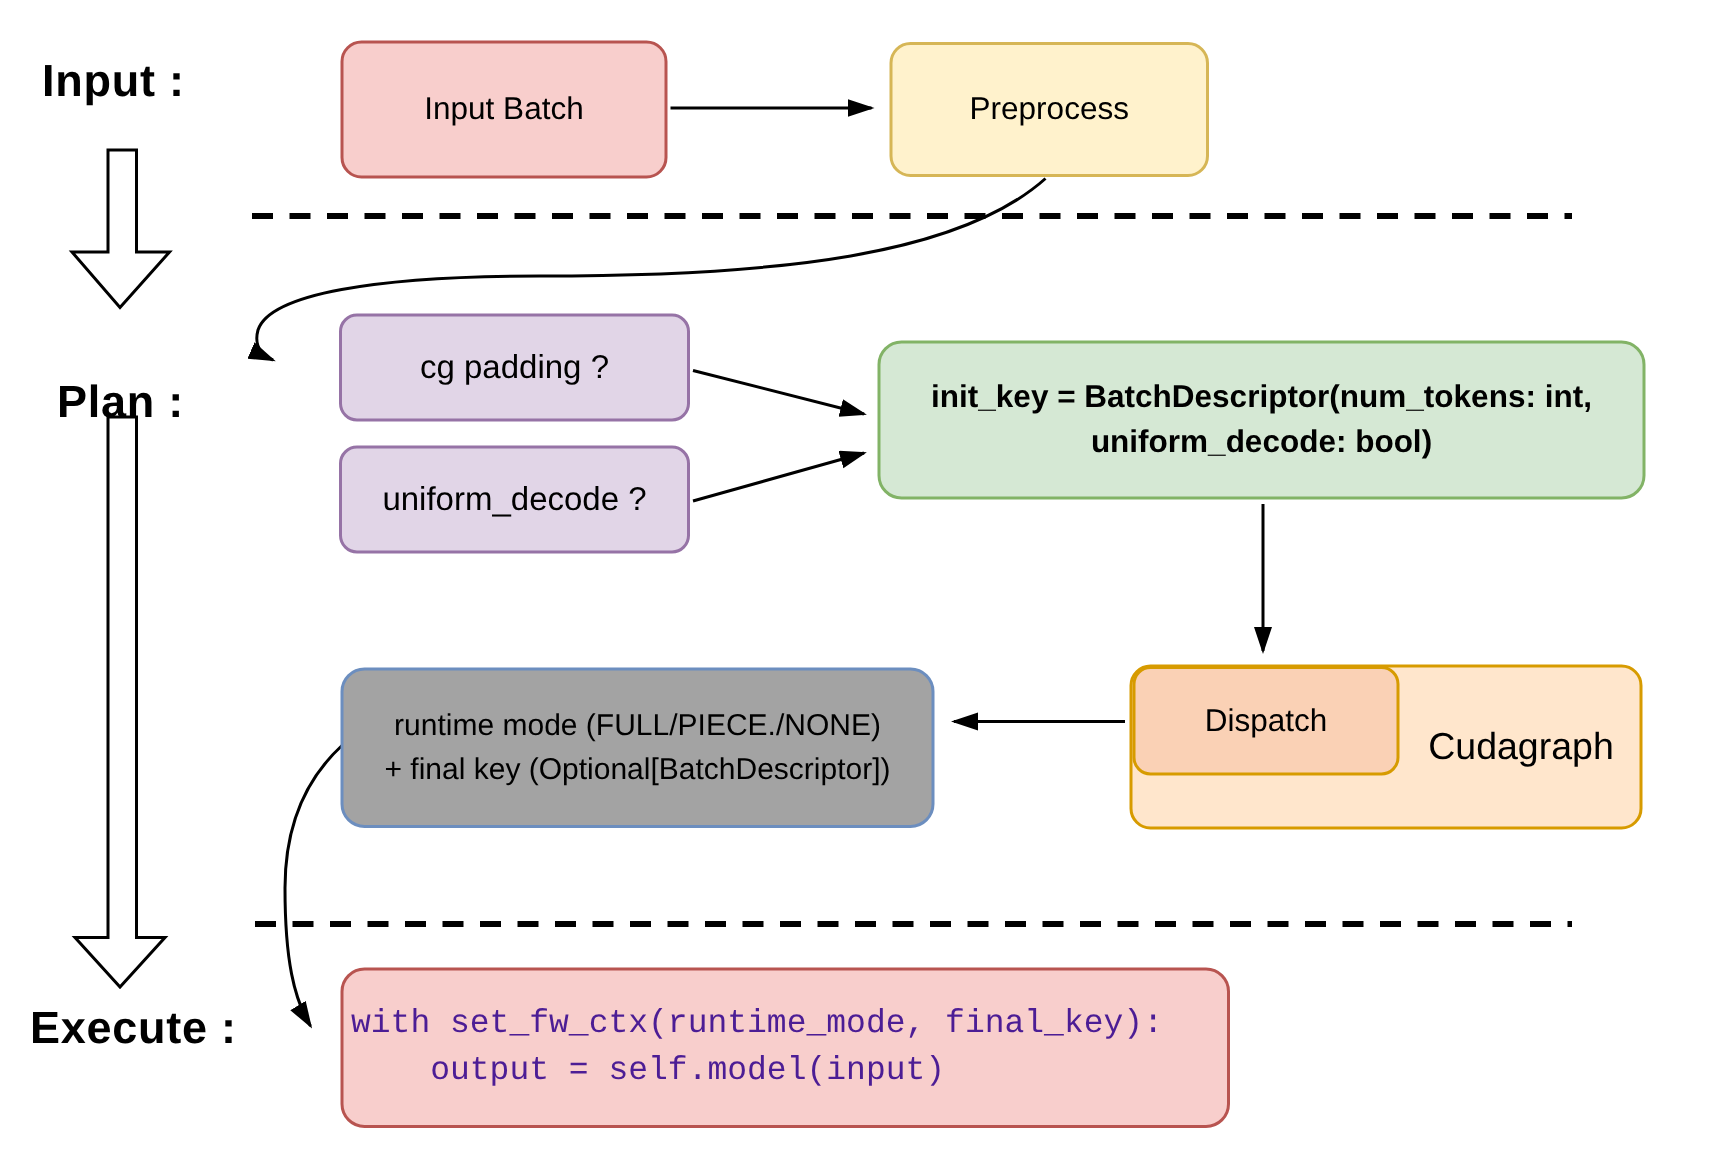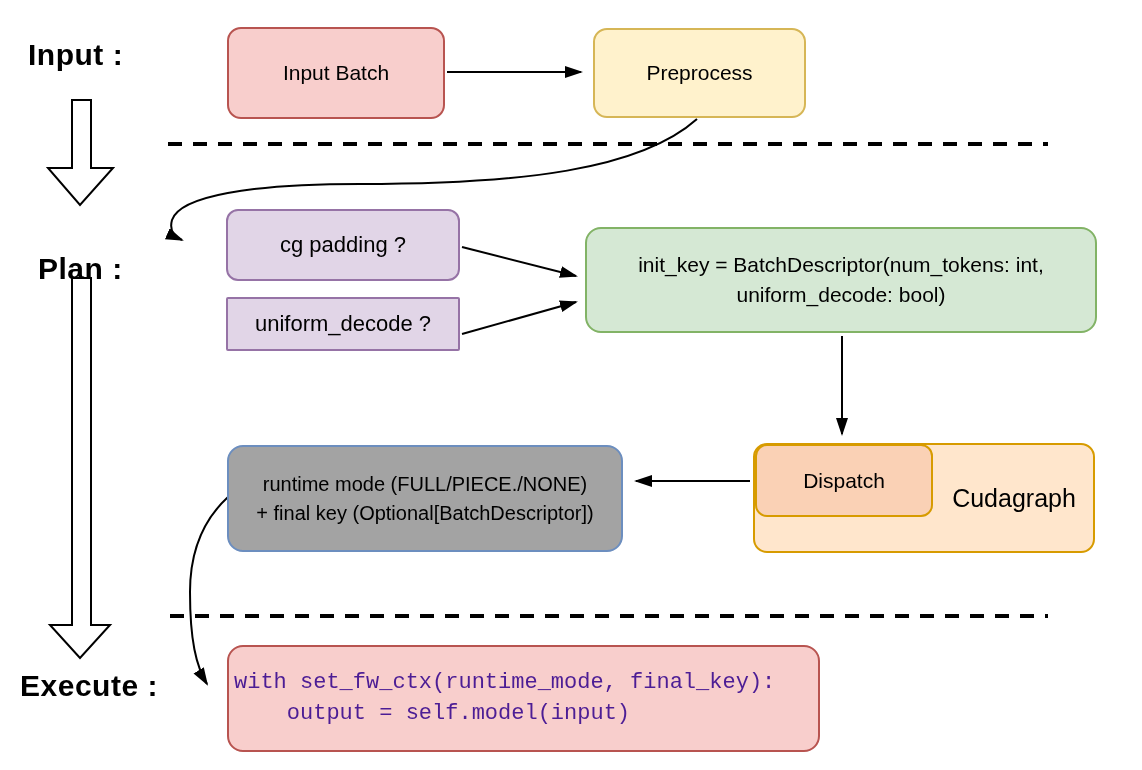--- a/index.html
+++ b/index.html
@@ -15,22 +15,22 @@
   }
   .section-label { position:absolute; z-index:2; font-weight:bold; font-size:30px; letter-spacing:0.5px; }
 
   #label-input   { left:28px;  top:38px; }
   #label-plan    { left:38px;  top:212px;margin-top:40px; }
   #label-execute { left:20px;  top:669px; }
 
   #input-batch    { left:227px; top:27px;  width:218px; height:92px;  border-radius:14px; background:#f8cecc; border-color:#b85450; font-size:21px; }
   #preprocess     { left:593px; top:28px;  width:213px; height:90px;  border-radius:14px; background:#fff2cc; border-color:#d6b656; font-size:21px; }
   #cg-padding     { left:226px; top:209px; width:234px; height:72px;  border-radius:12px; background:#e1d5e7; border-color:#9673a6; font-size:22px; }
-  #uniform-decode { left:226px; top:297px; width:234px; height:54px;  border-radius:2px; background:#e1d5e7; border-color:#9673a6; font-size:22px; }
-  #init-key       { left:585px; top:227px; width:512px; height:106px; border-radius:16px; background:#d5e8d4; border-color:#82b366; font-size:21px; line-height:1.42; }
+  #uniform-decode { left:226px; top:297px; width:234px; height:72px;  border-radius:12px; background:#e1d5e7; border-color:#9673a6; font-size:22px; }
+  #init-key       { left:585px; top:227px; width:512px; height:106px; border-radius:16px; background:#d5e8d4; border-color:#82b366; font-size:21px; line-height:1.42;font-weight:bold; }
   #runtime-mode   { left:227px; top:445px; width:396px; height:107px; border-radius:16px; background:#a3a3a3; border-color:#6c8ebf; font-size:20px; line-height:1.42; }
   #cudagraph-dispatcher { left:753px; top:443px; width:342px; height:110px; border-radius:14px; background:#ffe6cc; border-color:#d79b00; }
   #dispatch       { left:755px; top:444px; width:178px; height:73px;  border-radius:12px; background:#fad1b5; border-color:#d79b00; font-size:21px; z-index:3;align-items:center; }
   #cudagraph-label{ position:absolute; left:933px; top:443px; width:162px; height:110px; z-index:3;
                     display:flex; align-items:center; justify-content:center;
                     font-size:25px; line-height:1.3; text-align:center; }
   #execute-box    { left:227px; top:645px; width:593px; height:107px; border-radius:16px; background:#f8cecc; border-color:#b85450;
                     font-family:"Liberation Mono", monospace; font-size:22px; line-height:1.4; color:#4c1d95;
                     align-items:flex-start; padding-left:5px; white-space:pre; text-align:left; }
 </style>

